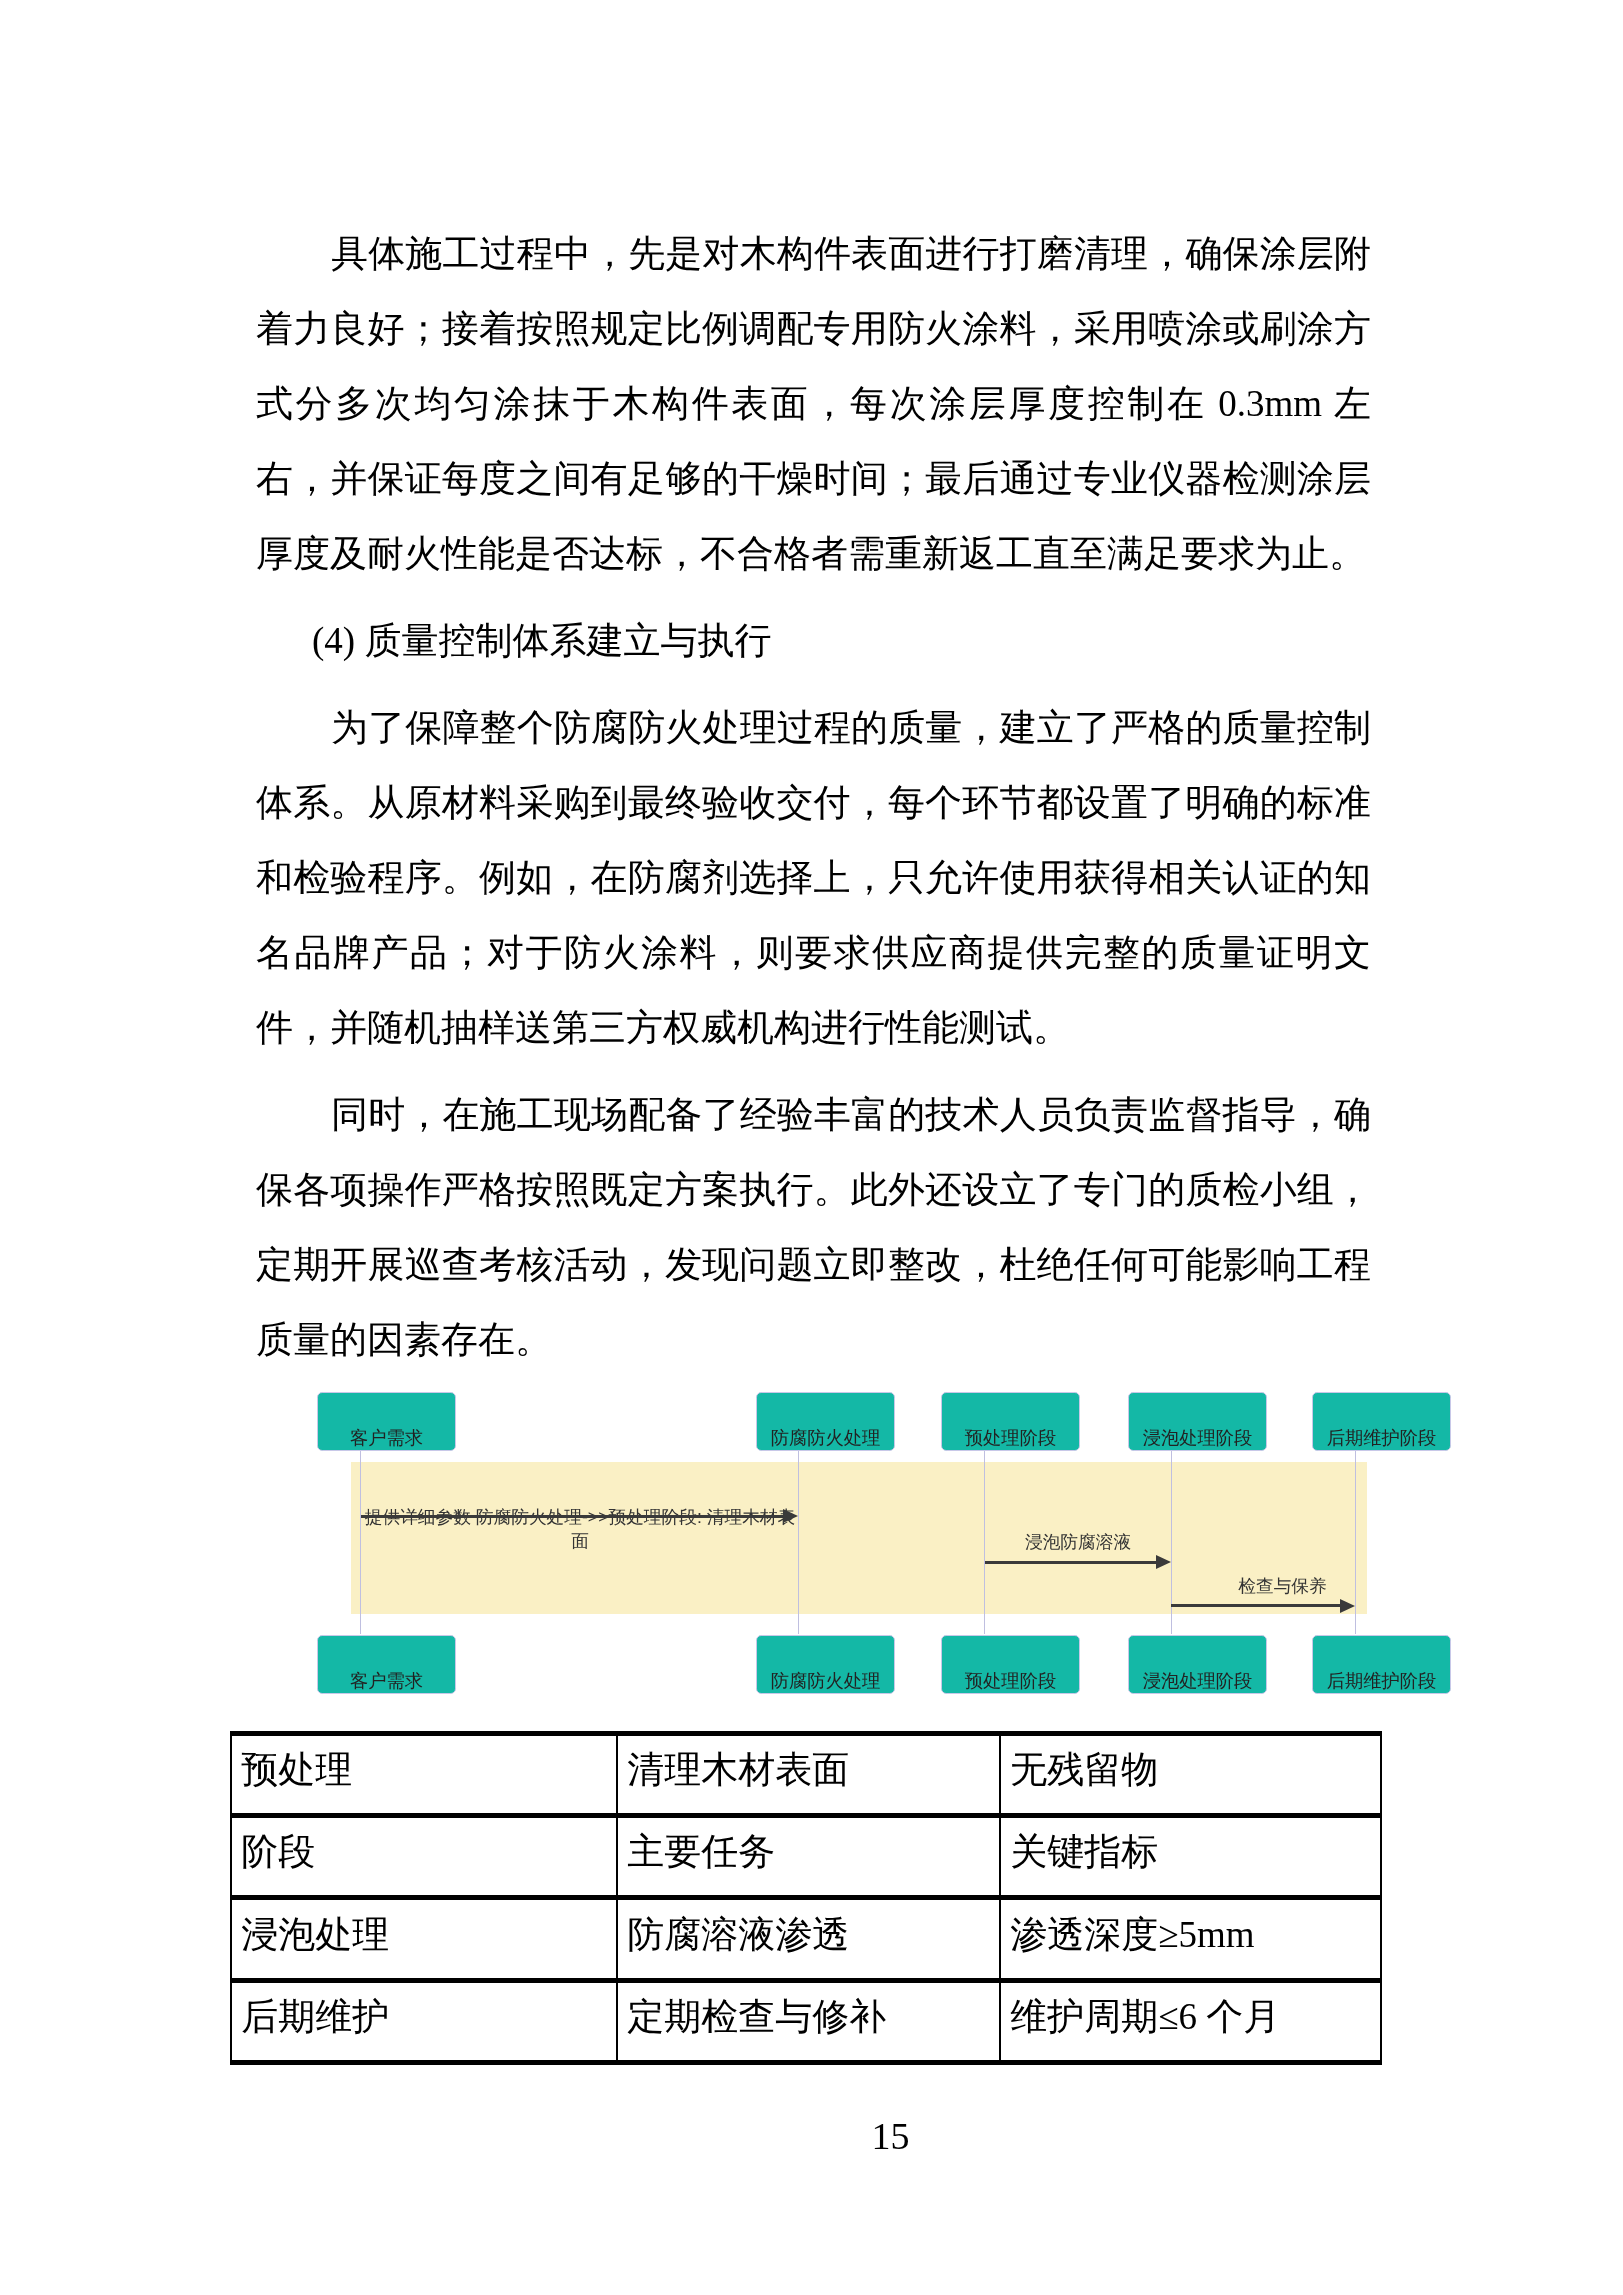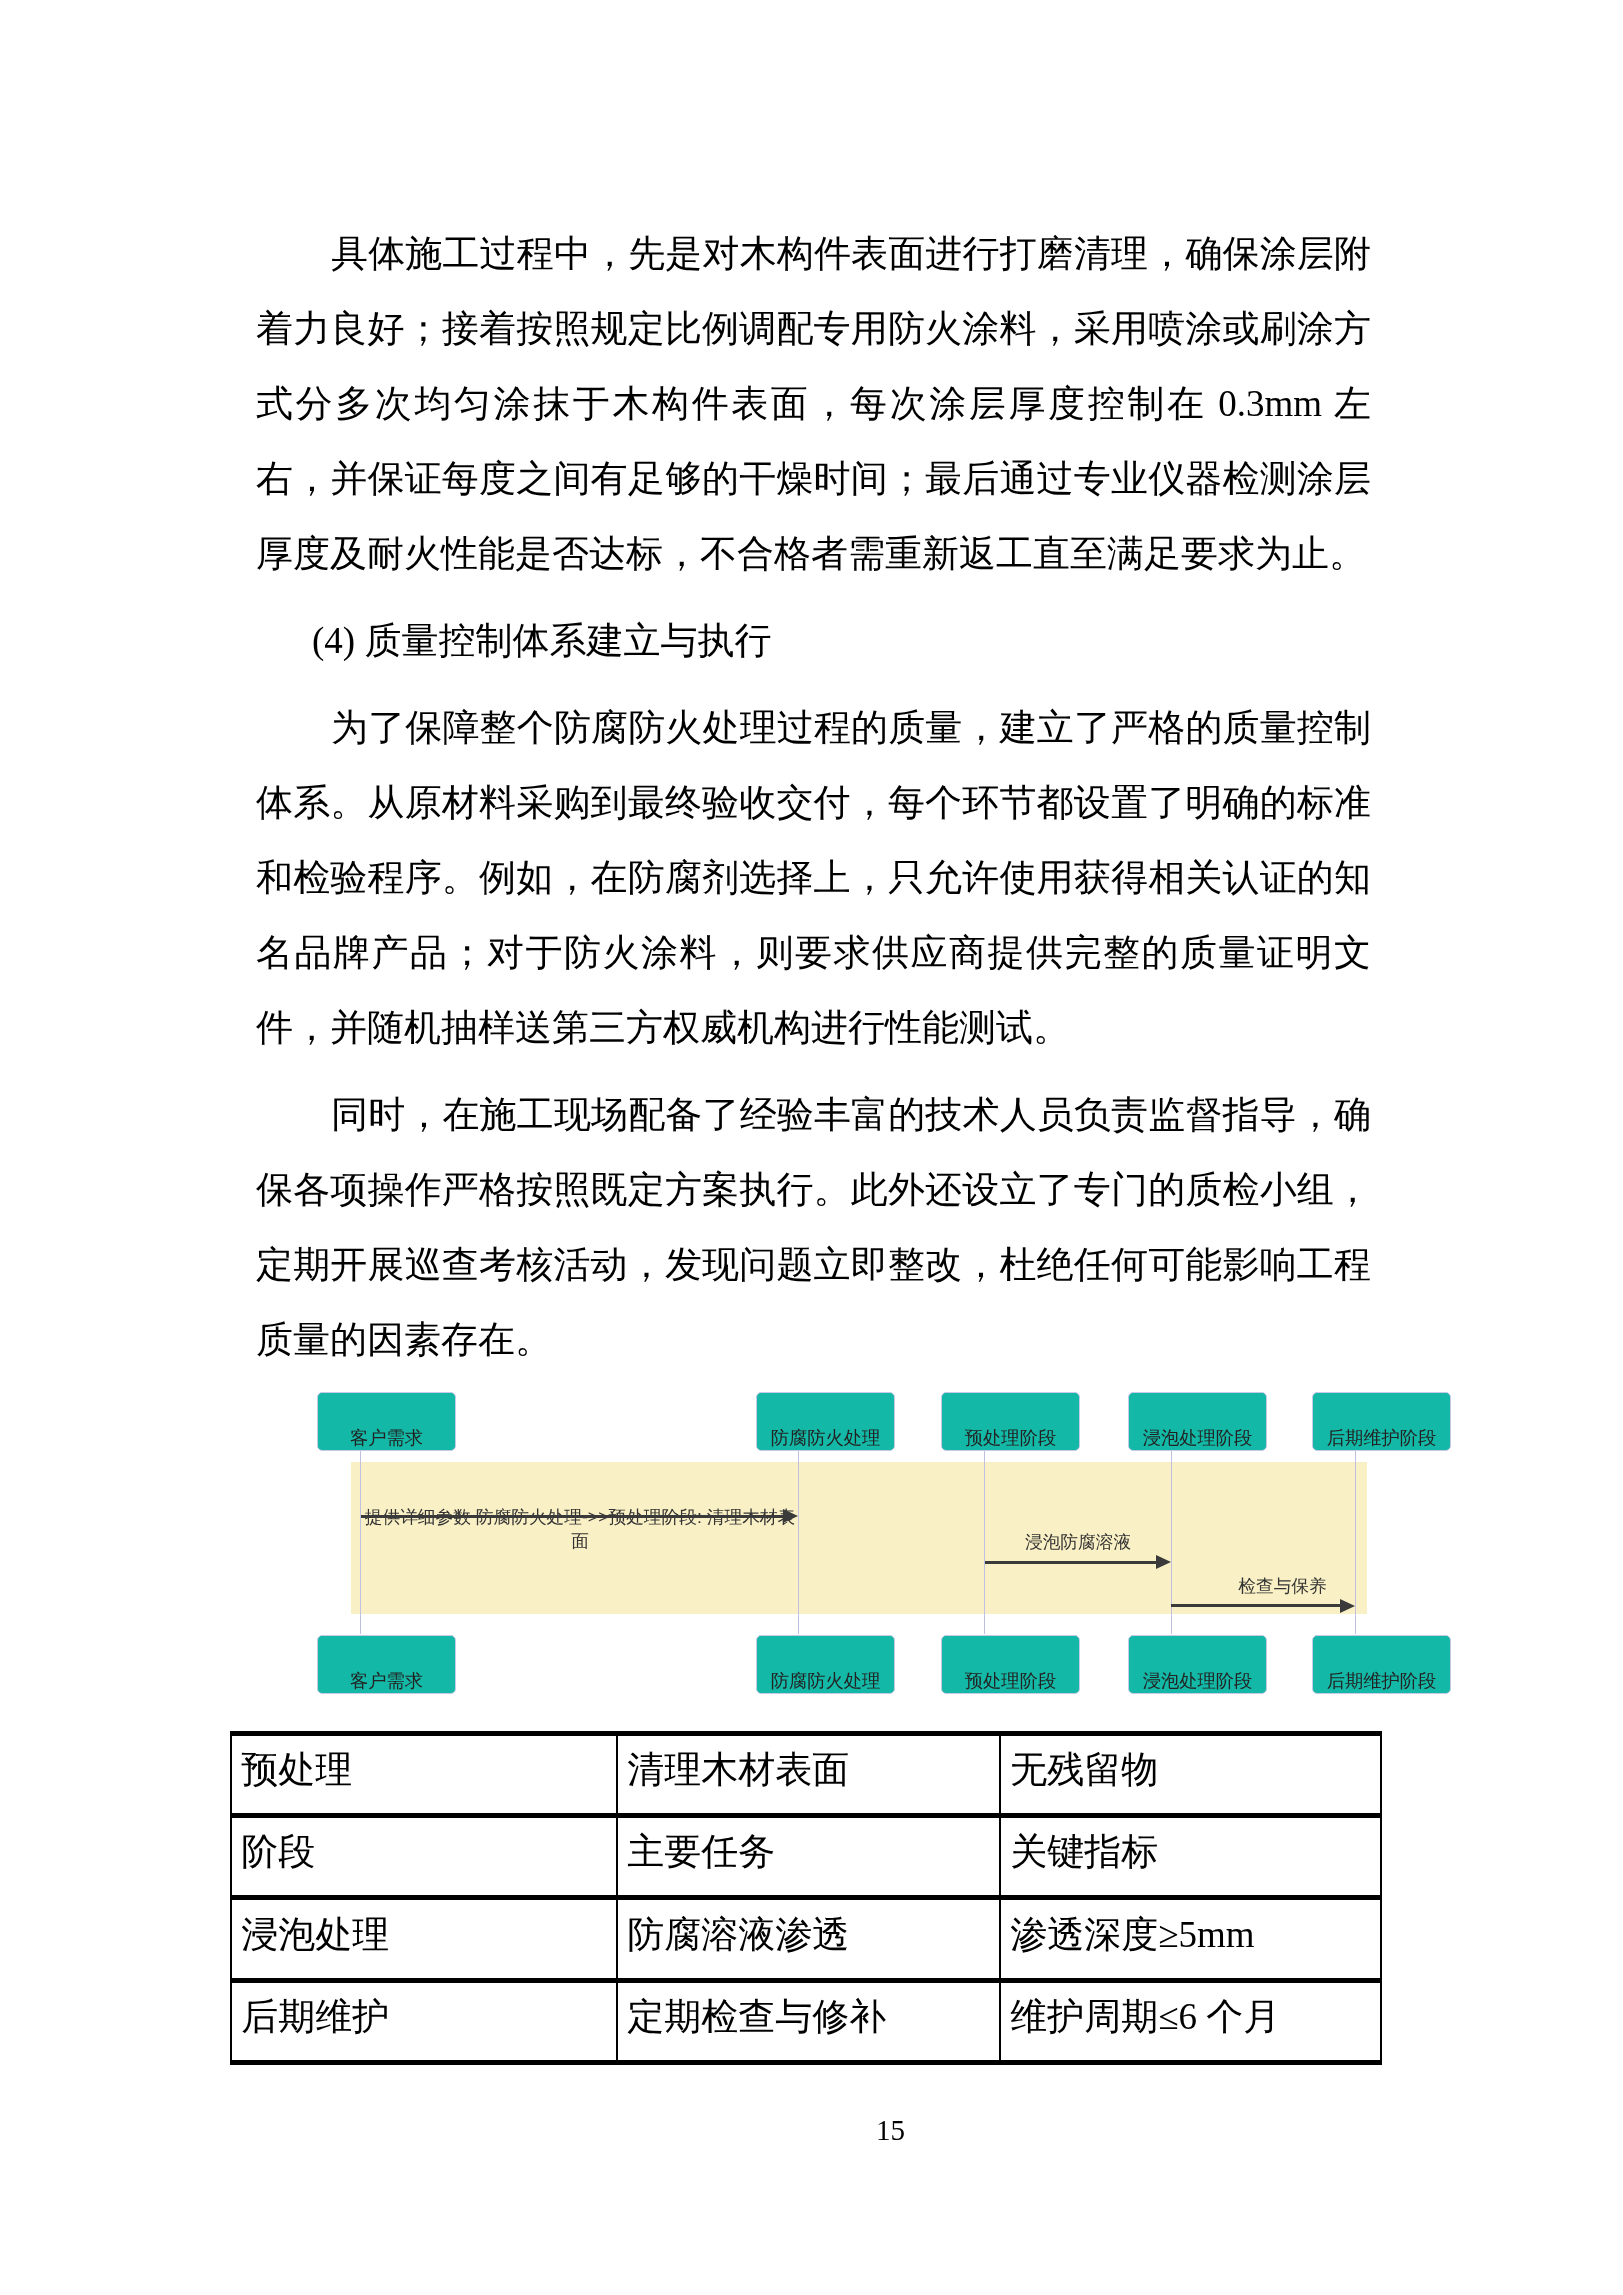--- a/index.html
+++ b/index.html
@@ -24,21 +24,21 @@
               border-bottom:7.2px solid transparent;border-left:15.7px solid #3a3a3a;}
   
   .doc-table{position:absolute;left:230px;top:1731px;width:1150px;border-collapse:collapse;
              table-layout:fixed;font-family:"Liberation Serif","DejaVu Serif",serif;}
   .doc-table td{border-left:2.6px solid #000;border-right:2.6px solid #000;
                 border-top:5.2px solid #000;border-bottom:5.2px solid #000;
                 font-size:37px;vertical-align:top;padding:9.2px 5.2px 0 9.2px;height:68px;
                 overflow:hidden;white-space:nowrap;}
   
   .page-number{position:absolute;left:851px;top:2114px;width:79px;text-align:center;
-               font-size:29px;color:#000;}
+               font-size:38px;color:#000;}
 </style>
 </head>
 <body>
 
 <div class="page">
 
   <div class="body-text">
     <p class="para">具体施工过程中，先是对木构件表面进行打磨清理，确保涂层附着力良好；接着按照规定比例调配专用防火涂料，采用喷涂或刷涂方式分多次均匀涂抹于木构件表面，每次涂层厚度控制在 0.3mm 左右，并保证每度之间有足够的干燥时间；最后通过专业仪器检测涂层厚度及耐火性能是否达标，不合格者需重新返工直至满足要求为止。</p>
     <p class="para heading">(4) 质量控制体系建立与执行</p>
     <p class="para">为了保障整个防腐防火处理过程的质量，建立了严格的质量控制体系。从原材料采购到最终验收交付，每个环节都设置了明确的标准和检验程序。例如，在防腐剂选择上，只允许使用获得相关认证的知名品牌产品；对于防火涂料，则要求供应商提供完整的质量证明文件，并随机抽样送第三方权威机构进行性能测试。</p>

